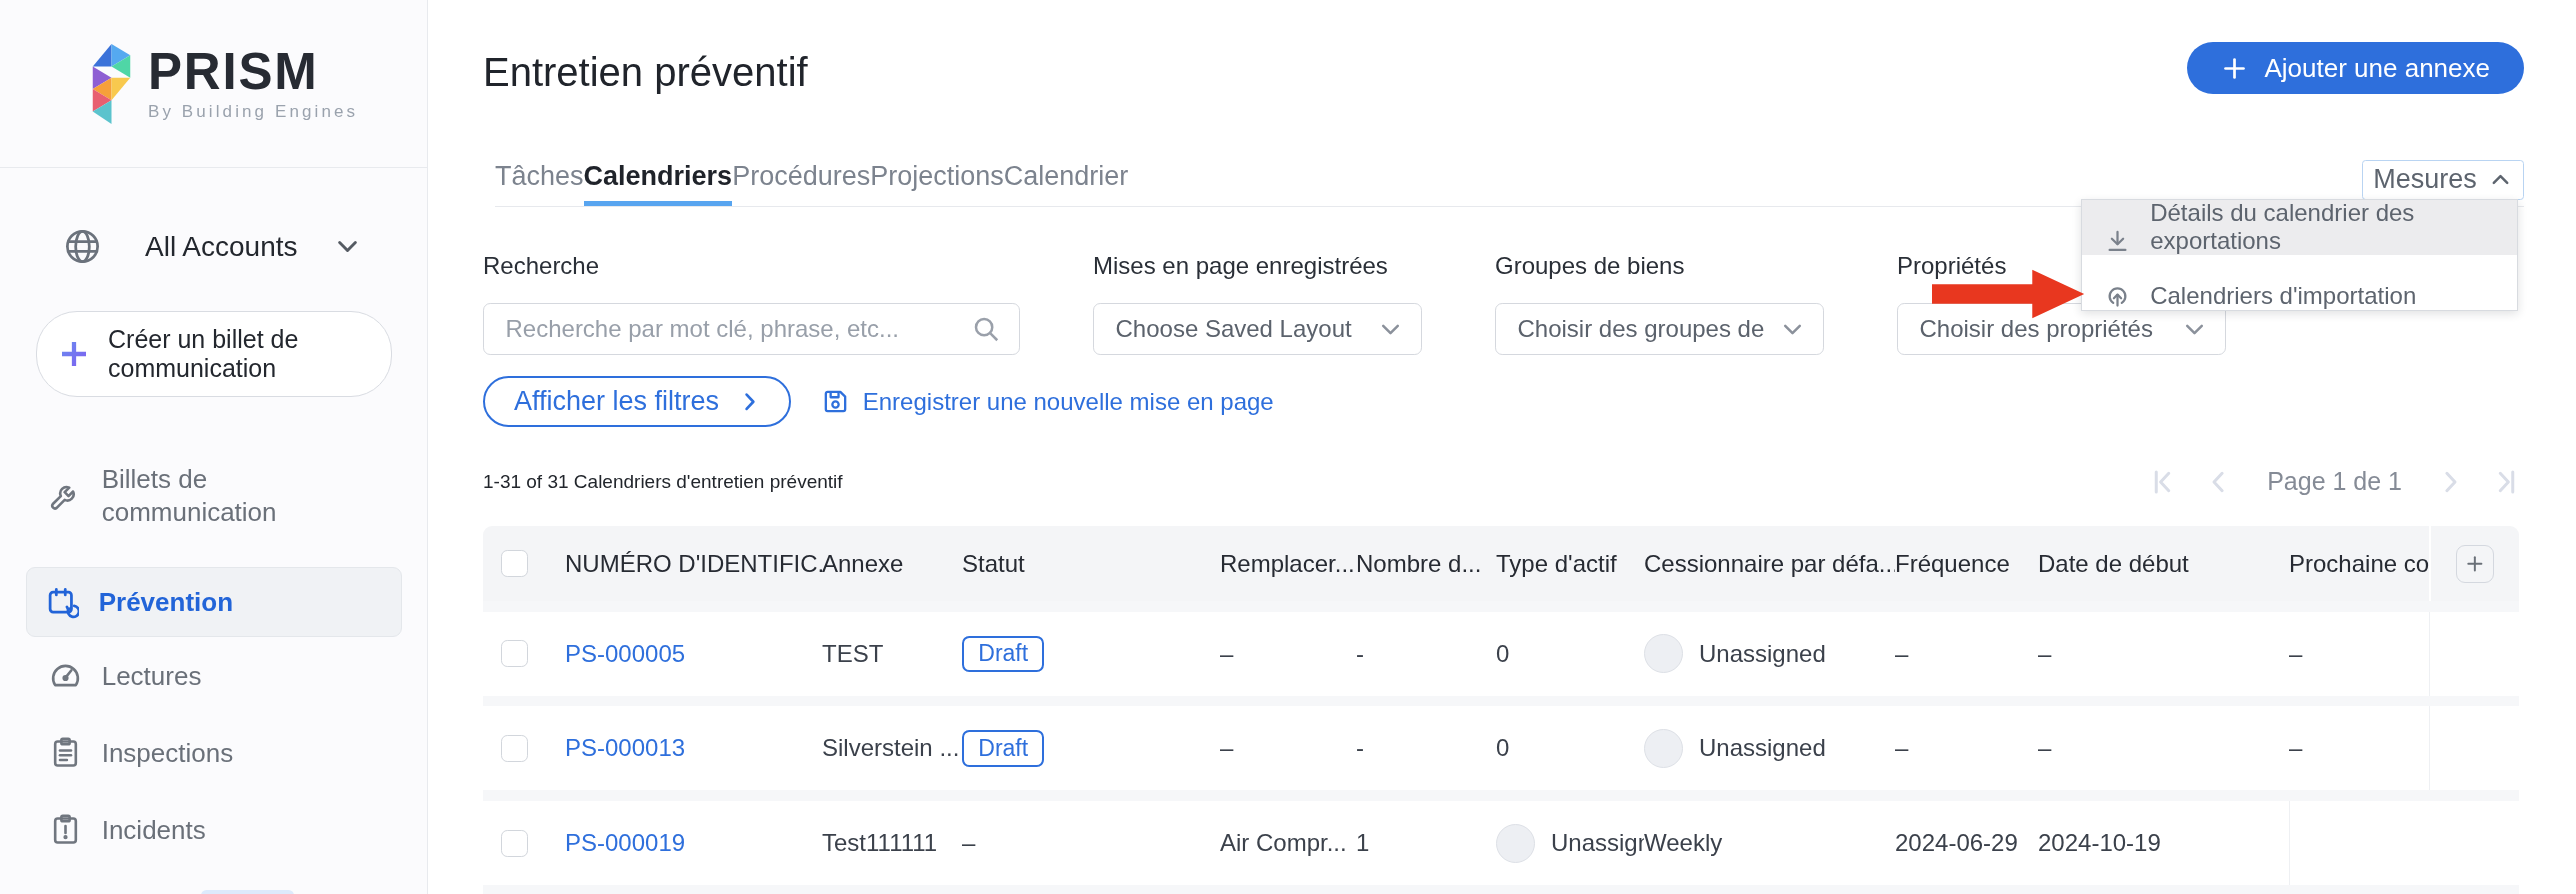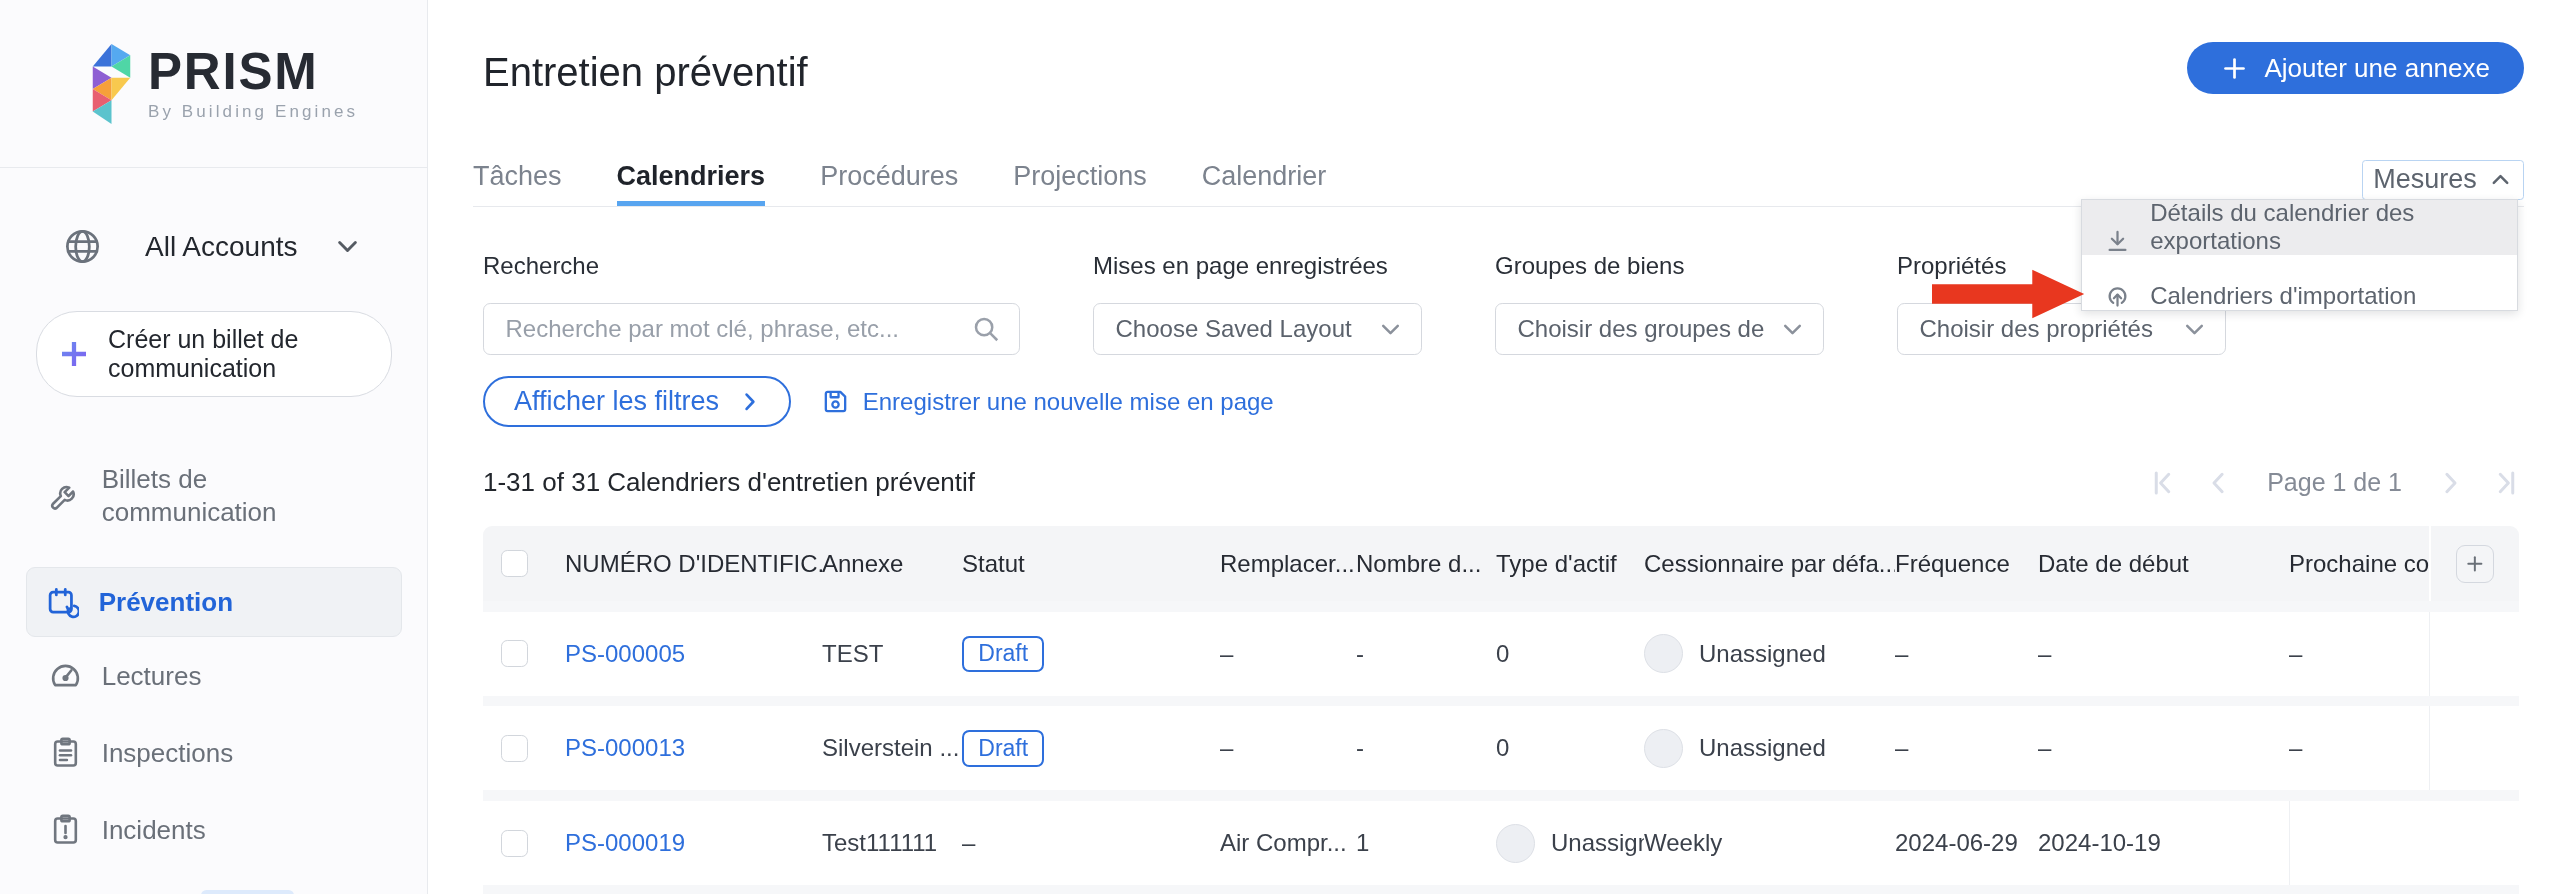--- a/index.html
+++ b/index.html
@@ -41,22 +41,22 @@
   
   .main { position:absolute; left:428px; top:0; right:0; height:894px; }
 
   .page-title { position:absolute; left:55px; top:50px; font-size:40px; font-weight:500; color:#20242b; }
 
   .add-btn { position:absolute; right:52px; top:42px; height:52px; display:flex; align-items:center; gap:16px;
              background:#2e6fdc; color:#fff; border:none; border-radius:26px; padding:0 34px;
              font-size:26px; font-family:inherit; cursor:pointer; }
   .add-btn .plus-w { width:27px; height:27px; }
 
-  .tabbar { position:absolute; left:45px; right:52px; top:147px; height:60px;
-            border-bottom:1.8px solid #e7e9ed; display:flex; align-items:flex-end; gap:55px; }
+  .tabbar { position:absolute; left:67px; right:52px; top:147px; height:60px;
+            border-bottom:1.8px solid #e7e9ed; display:flex; align-items:flex-end; }
   .tab { font-size:27px; color:#7c838e; padding-bottom:14.3px; cursor:pointer; }
   .tab.active { color:#1f232a; font-weight:700; border-bottom:5.4px solid #58a5f0; padding-bottom:9px; }
   .measures-btn { margin-left:auto; align-self:flex-start; margin-top:12.5px; display:flex; align-items:center; gap:12.5px;
                   border:1.8px solid #b9d4f2; background:#fff; border-radius:3.6px; padding:3.6px 10.7px;
                   font-size:27px; color:#5d646e; font-family:inherit; cursor:pointer; }
   .measures-btn .chev { width:23px; height:23px; color:#5d646e; }
 
   .filters { position:absolute; left:55px; top:252px; display:flex; gap:73px; }
   .fgroup { display:flex; flex-direction:column; }
   .flabel { font-size:24px; color:#2a2f37; margin-bottom:23px; }
@@ -72,22 +72,22 @@
 
   .actions-row { position:absolute; left:55px; top:376px; display:flex; align-items:center; gap:30px; }
   .show-filters { display:flex; align-items:center; gap:19.7px; height:51px; padding:0 29px;
                   border:2.2px solid #2e6fdc; border-radius:26px; background:#fff; color:#2e6fdc;
                   font-size:27px; font-family:inherit; cursor:pointer; }
   .show-filters .chev { width:21.5px; height:21.5px; }
   .save-link { display:flex; align-items:center; gap:12.5px; color:#2e6fdc; font-size:24px; cursor:pointer; }
   .save-link .floppy { width:29px; height:29px; }
 
   .results-row { position:absolute; left:55px; right:57px; top:467px; display:flex; align-items:center; justify-content:space-between; }
-  .count-text { font-size:26px; font-weight:500; color:#22262c; }
-  .pagination { display:flex; align-items:center; gap:24px; }
+  .count-text { font-size:19px; font-weight:500; color:#22262c; }
+  .pagination { display:flex; gap:24px; }
   .pg-ico { width:30px; height:30px; color:#dadeе8; color:#d9dde7; cursor:pointer; }
   .pg-label { font-size:25px; color:#858b96; margin:0 9px; }
 
   
   .table { position:absolute; left:55px; top:526px; width:2036px; }
   .trow { display:grid; grid-template-columns:82px 257px 140px 258px 136px 140px 148px 251px 143px 251px 140px 90px; }
   .thead { background:#f4f5f7; border-radius:9px 9px 0 0; height:75px; }
   .cell { display:flex; align-items:center; font-size:24px; color:#3b414b; overflow:hidden; white-space:nowrap; }
   .thead .cell { color:#272b33; font-weight:500; }
   .cell.first { padding-left:18px; }

